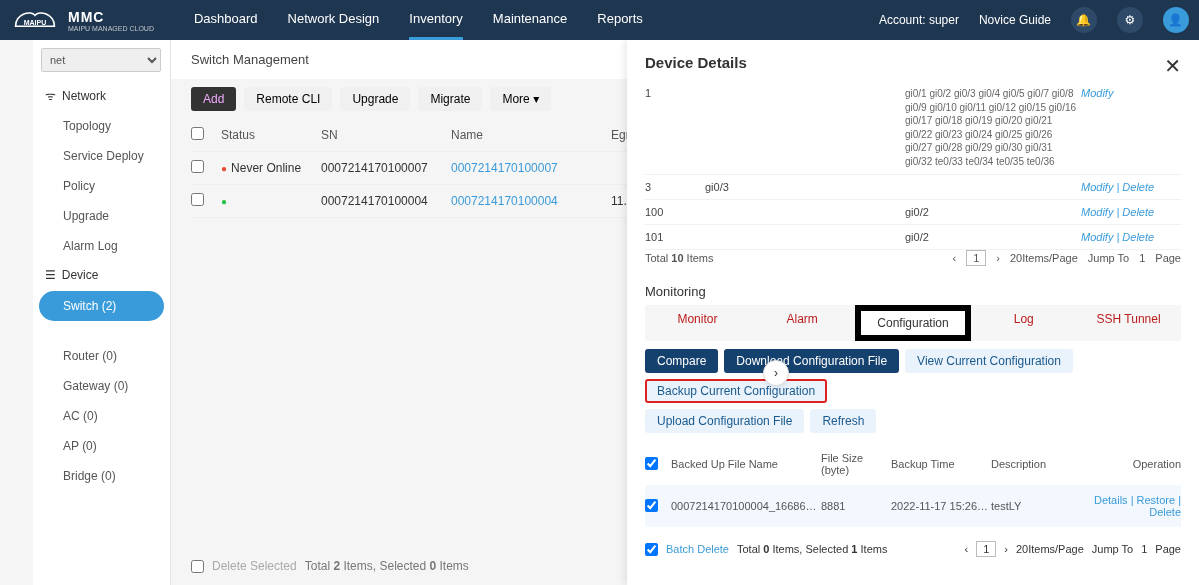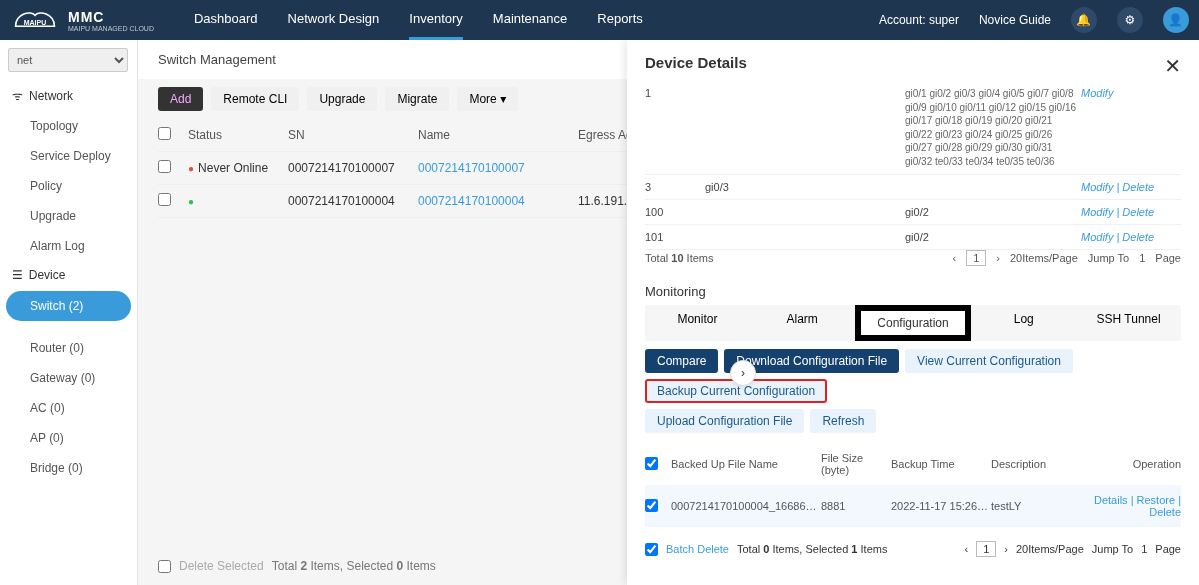--- a/index.html
+++ b/index.html
@@ -12,26 +12,26 @@
 .logo-txt { font-weight: bold; font-size: 14px; letter-spacing: 1px; }
 .logo-sub { font-size: 7px; opacity: .7; }
 .mainnav { display: flex; gap: 30px; margin-left: 20px; }
 .mainnav a { color: #fff; font-size: 13px; cursor: pointer; padding: 11px 0; }
 .mainnav a.active { border-bottom: 3px solid #3a9bda; }
 .right-tools { margin-left: auto; display: flex; align-items: center; gap: 20px; font-size: 12px; }
 .icon-circle { width: 26px; height: 26px; border-radius: 50%; background: #2e4a68; display: flex; align-items: center; justify-content: center; cursor: pointer; }
 .avatar { background: #3a9bda; }
 
 
-.layout { display: flex; height: calc(100% - 40px); }
+.layout { display: flex; height: calc(100% - 40px); padding-left: 33px; }
 .sidebar { width: 138px; background: #fff; border-right: 1px solid #e5e5e5; overflow-y: auto; }
 .select-net { margin: 8px; width: 120px; padding: 4px; border: 1px solid #ccc; border-radius: 2px; font-size: 11px; color: #555; }
 .tree-cat { display: flex; align-items: center; gap: 6px; padding: 7px 12px; color: #333; font-size: 12px; font-weight: 500; cursor: pointer; }
 .tree-item { padding: 8px 10px 8px 30px; font-size: 12px; color: #555; cursor: pointer; }
-.tree-item.active { background: #3a9bda; color: #fff; border-radius: 15px; margin: 2px 6px 12px 6px; padding-left: 24px; }
+.tree-item.active { background: #3a9bda; color: #fff; border-radius: 15px; margin: 2px 6px 20px 6px; padding-left: 24px; }
 
 
 .main { flex: 1; position: relative; overflow: hidden; }
 .breadcrumb { padding: 12px 20px; background: #fff; font-size: 13px; color: #444; }
 .toolbar { padding: 8px 20px; display: flex; gap: 8px; }
 .btn { padding: 5px 12px; border-radius: 3px; font-size: 12px; border: none; cursor: pointer; background: #f0f0f0; }
 .btn.primary { background: #333; color: #f0abfc; }
 .btn.blue { background: #15416e; color: #fff; }
 .btn.light { background: #eaf3fb; color: #1b5a8e; }
 .table { margin: 0 20px; }
@@ -52,21 +52,21 @@
 .port-table { margin-top: 10px; font-size: 11px; }
 .port-row { display: grid; grid-template-columns: 60px 200px 1fr 100px; padding: 6px 0; align-items: flex-start; border-bottom: 1px solid #f0f0f0; color: #444; }
 .port-ops { color: #3a9bda; font-style: italic; }
 .port-ops span { cursor: pointer; }
 .ports-list { font-size: 10px; color: #666; line-height: 1.35; }
 .pager { display: flex; align-items: center; gap: 10px; font-size: 11px; color: #555; }
 .pager .spacer { flex: 1; }
 .page-box { border: 1px solid #bbb; padding: 1px 6px; font-size: 11px; }
 .section-title { margin: 18px 0 6px; font-size: 13px; font-weight: 500; }
 .tabs { display: flex; background: #f6f6f6; border-radius: 2px; margin-bottom: 8px; }
-.tab { flex: 1; text-align: center; padding: 7px 0; font-size: 12px; cursor: pointer; color: #000000; }
+.tab { flex: 1; text-align: center; padding: 7px 0; font-size: 12px; cursor: pointer; color: #b91c1c; }
 .tab.active { background: #fff; border: 6px solid #000000; padding: 5px 0; color: #333; }
 .action-row { display: flex; flex-wrap: wrap; gap: 6px; margin-bottom: 6px; }
 .hl { border: 2px solid #d22; padding: 3px 10px; }
 .backup-table { width: 100%; margin-top: 10px; font-size: 11px; }
 .bk-head, .bk-row { display: grid; grid-template-columns: 26px 150px 70px 100px 70px 1fr; padding: 9px 0; align-items: center; color: #555; }
 .bk-row { background: #f2f8fd; }
 .bk-ops { color: #3a9bda; text-align: right; }
 .bk-ops span { cursor: pointer; }
 .batch-row { display:flex; align-items:center; gap:8px; margin-top:14px; font-size: 11px; }
 input[type=checkbox] { cursor:pointer; }

